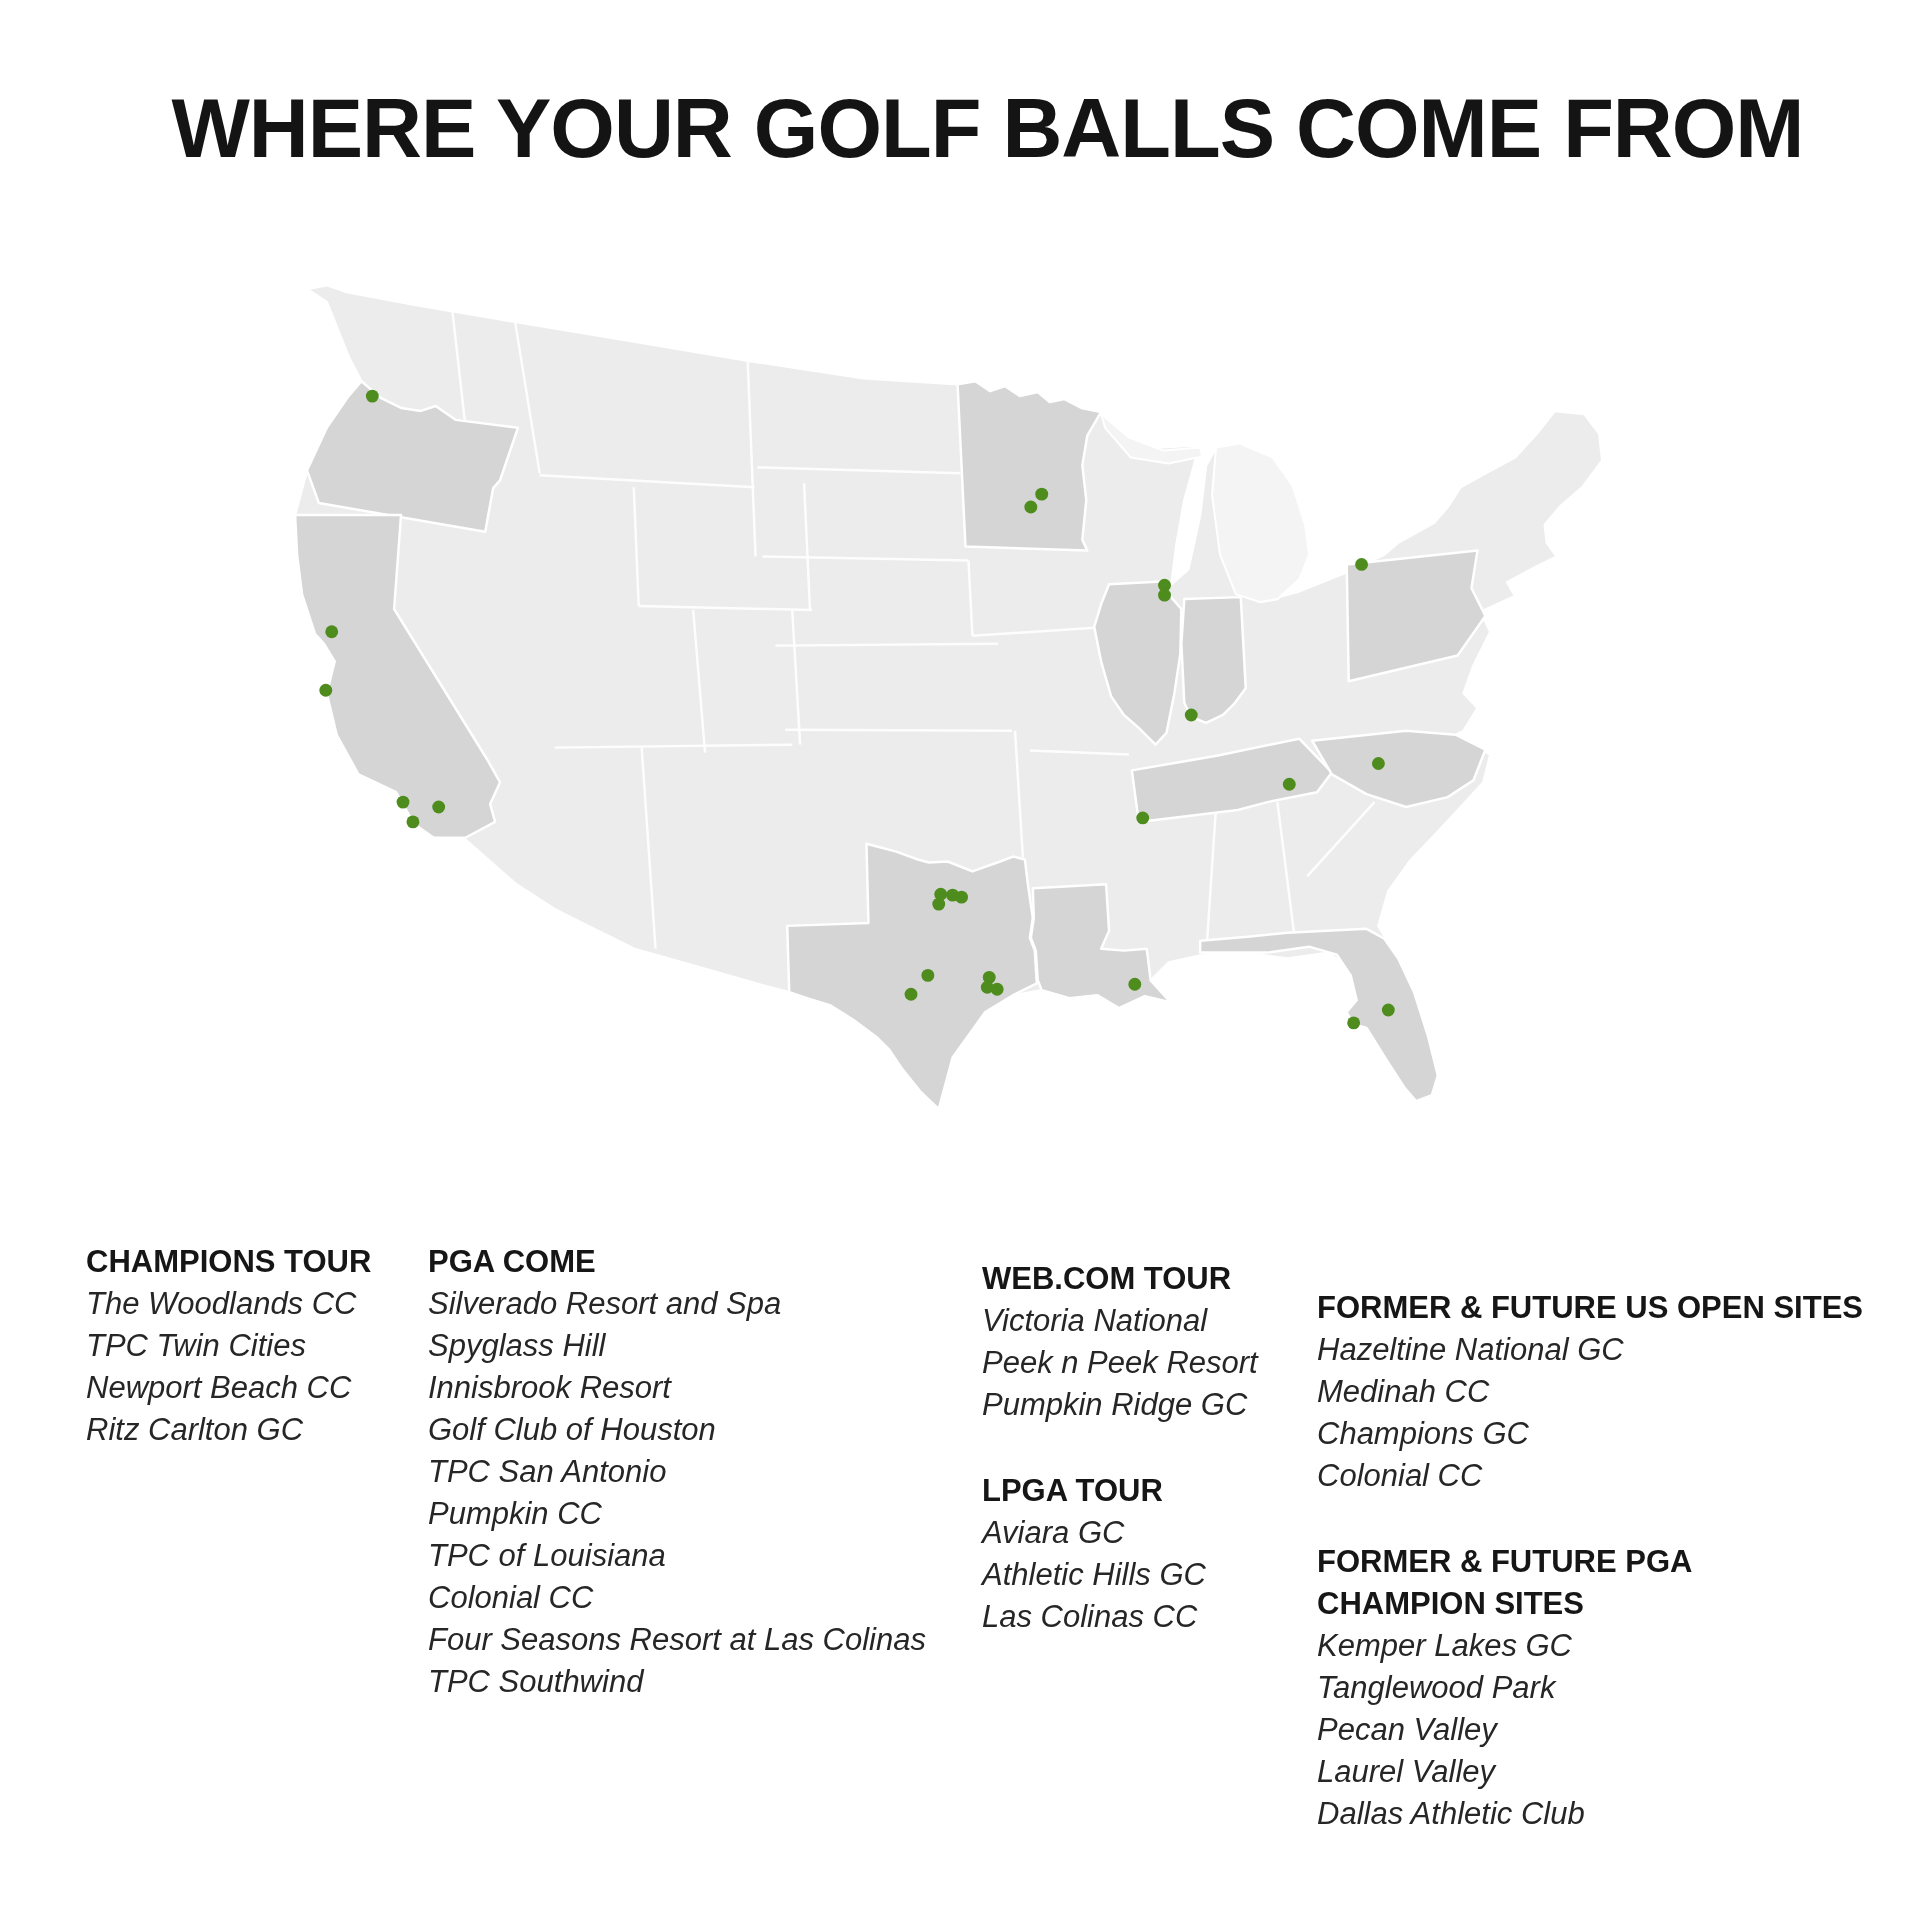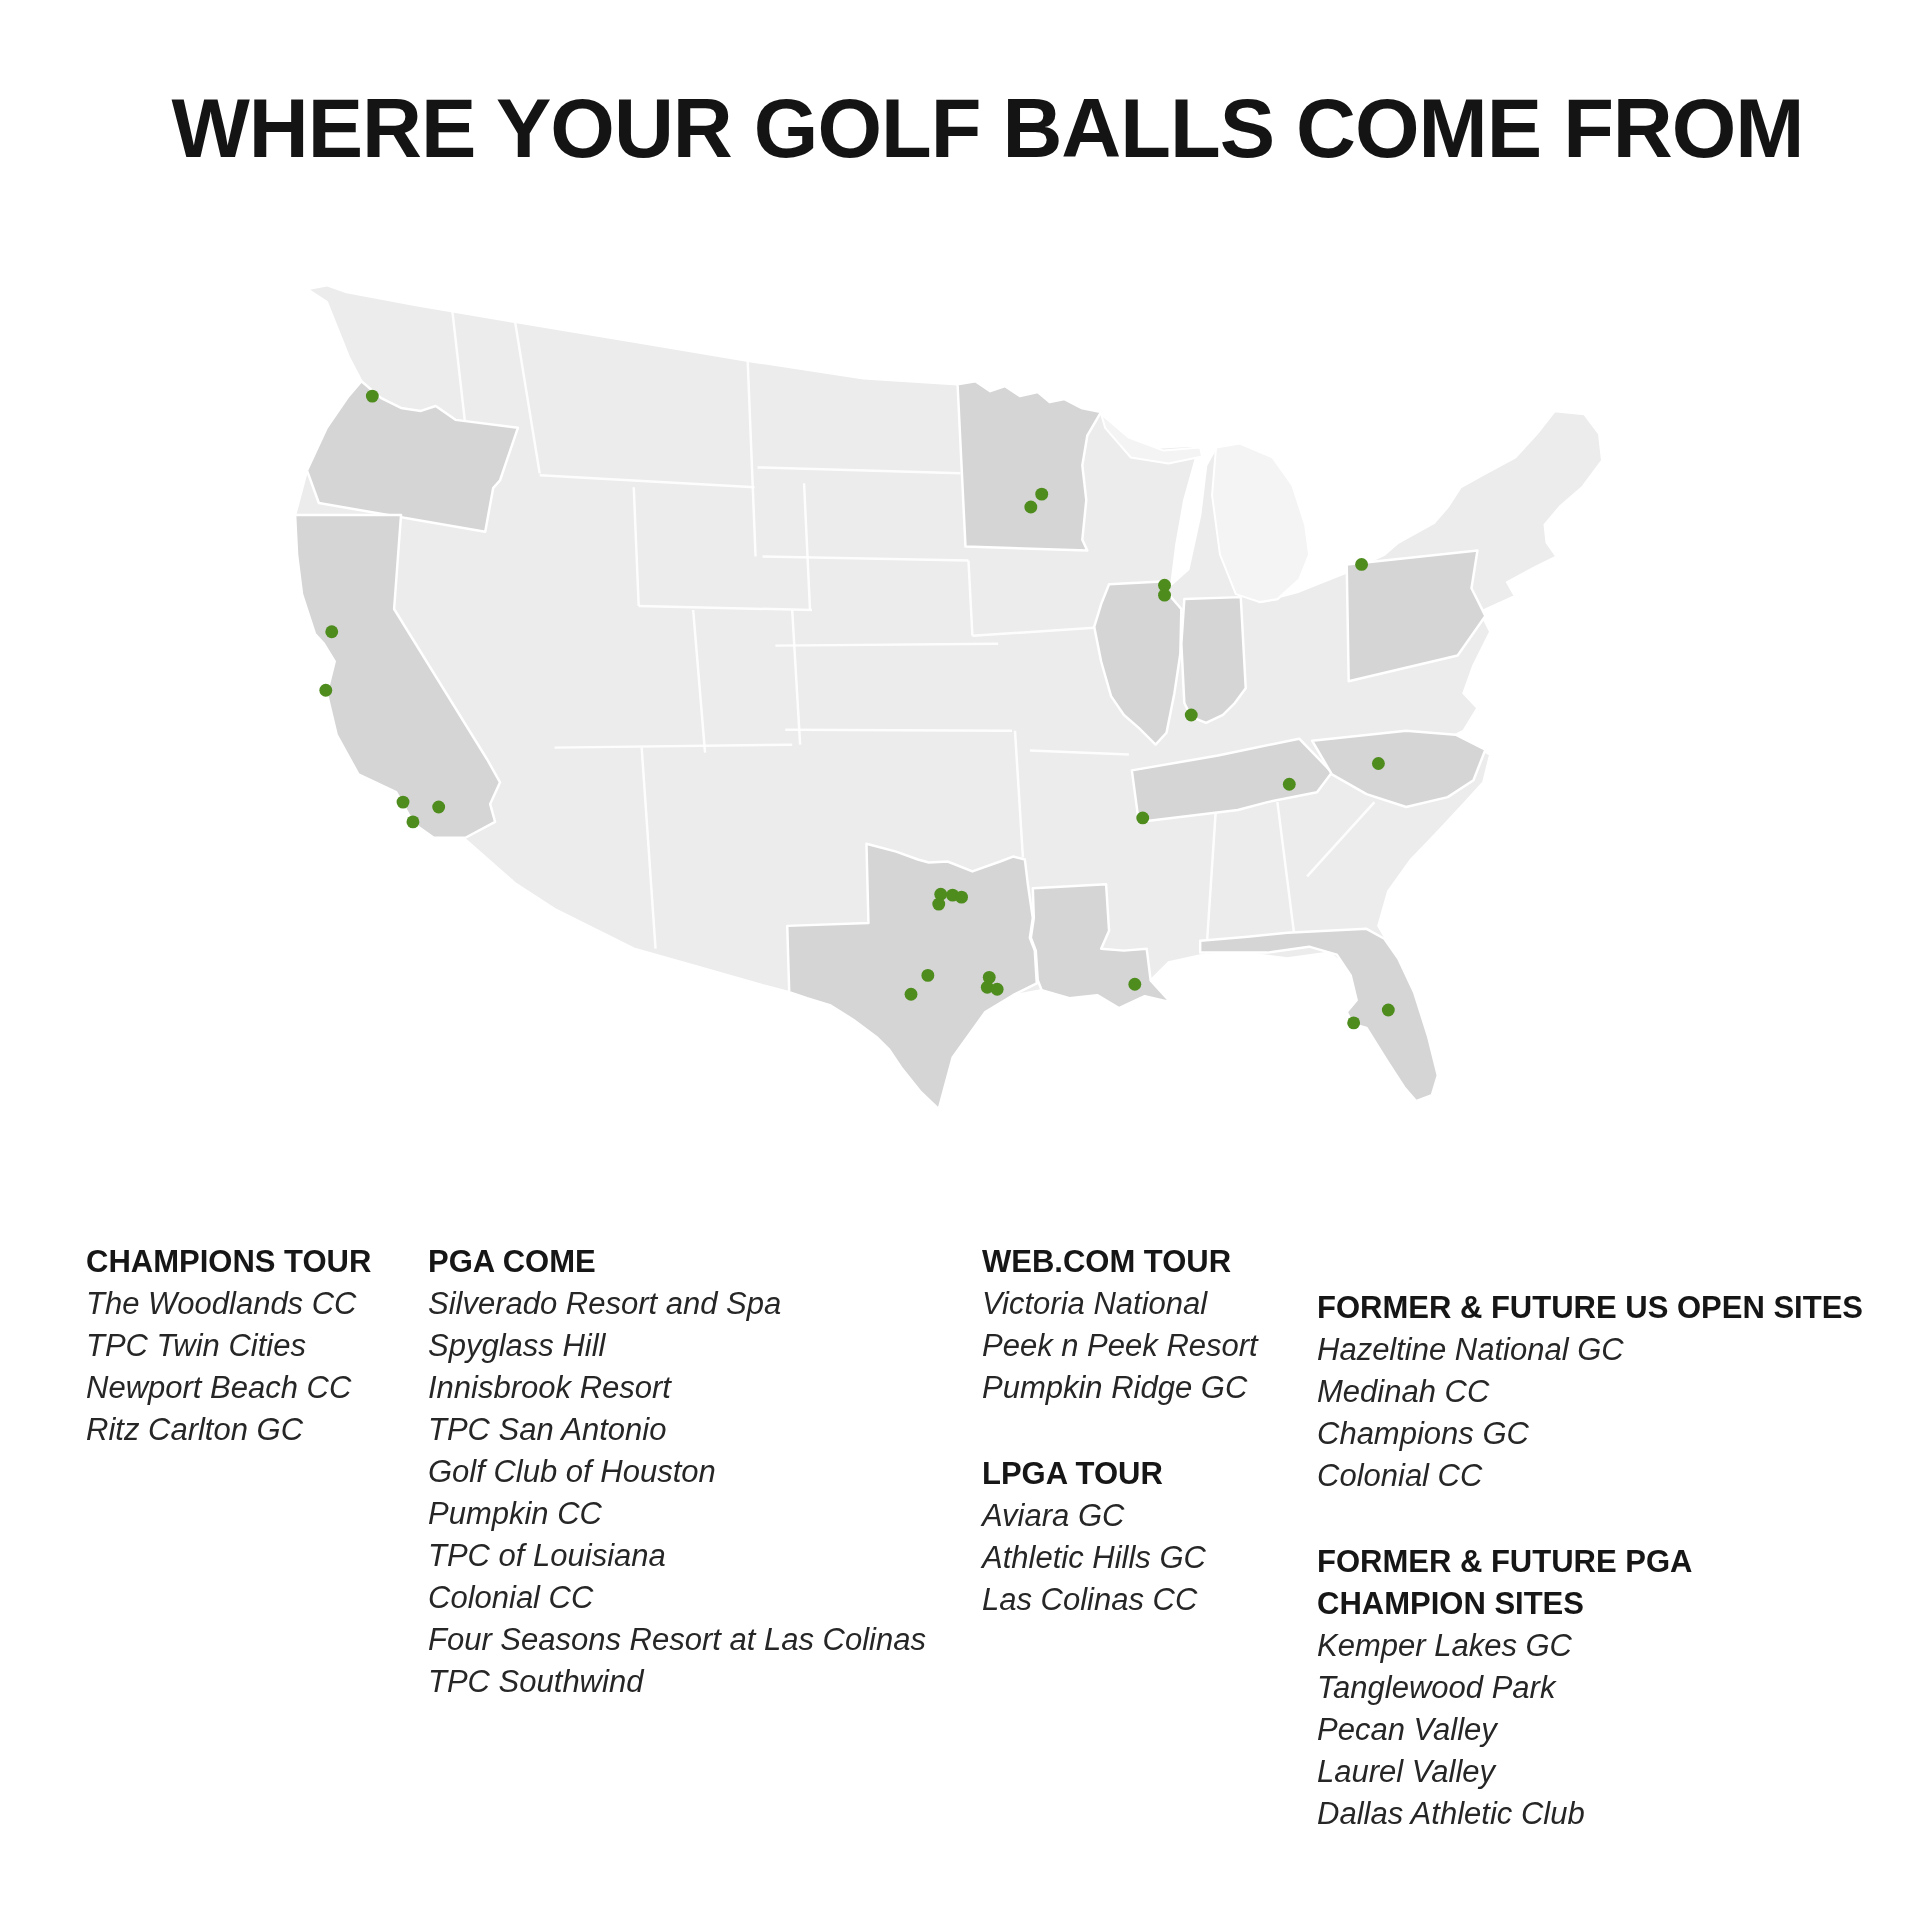--- a/index.html
+++ b/index.html
@@ -143,30 +143,30 @@
         <div class="group-item">Newport Beach CC</div>
         <div class="group-item">Ritz Carlton GC</div>
       </div>
     </div>
     <div class="col" style="left: 428px;">
       <div class="group">
         <div class="group-header">PGA COME</div>
         <div class="group-item">Silverado Resort and Spa</div>
         <div class="group-item">Spyglass Hill</div>
         <div class="group-item">Innisbrook Resort</div>
+        <div class="group-item">Golf Club of Houston</div>
         <div class="group-item">TPC San Antonio</div>
-        <div class="group-item">Golf Club of Houston</div>
         <div class="group-item">Pumpkin CC</div>
         <div class="group-item">TPC of Louisiana</div>
         <div class="group-item">Colonial CC</div>
         <div class="group-item">Four Seasons Resort at Las Colinas</div>
         <div class="group-item">TPC Southwind</div>
       </div>
     </div>
-    <div class="col" style="left: 982px;">
+    <div class="col" style="left: 982px; margin-top: 17px;">
       <div class="group">
         <div class="group-header">WEB.COM TOUR</div>
         <div class="group-item">Victoria National</div>
         <div class="group-item">Peek n Peek Resort</div>
         <div class="group-item">Pumpkin Ridge GC</div>
       </div>
       <div class="group">
         <div class="group-header">LPGA TOUR</div>
         <div class="group-item">Aviara GC</div>
         <div class="group-item">Athletic Hills GC</div>

